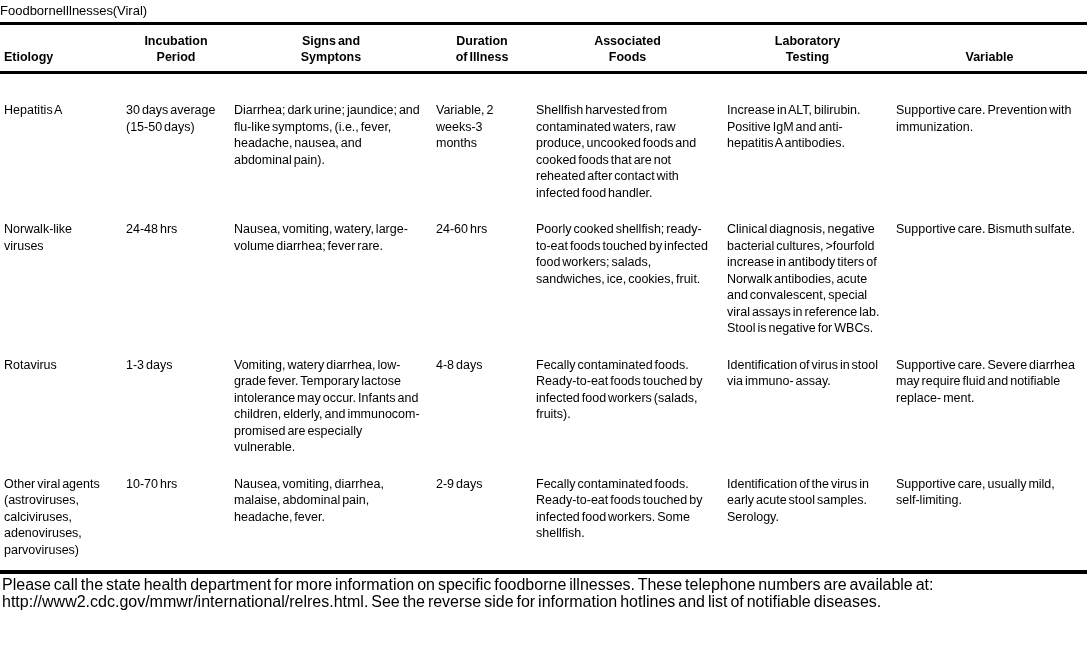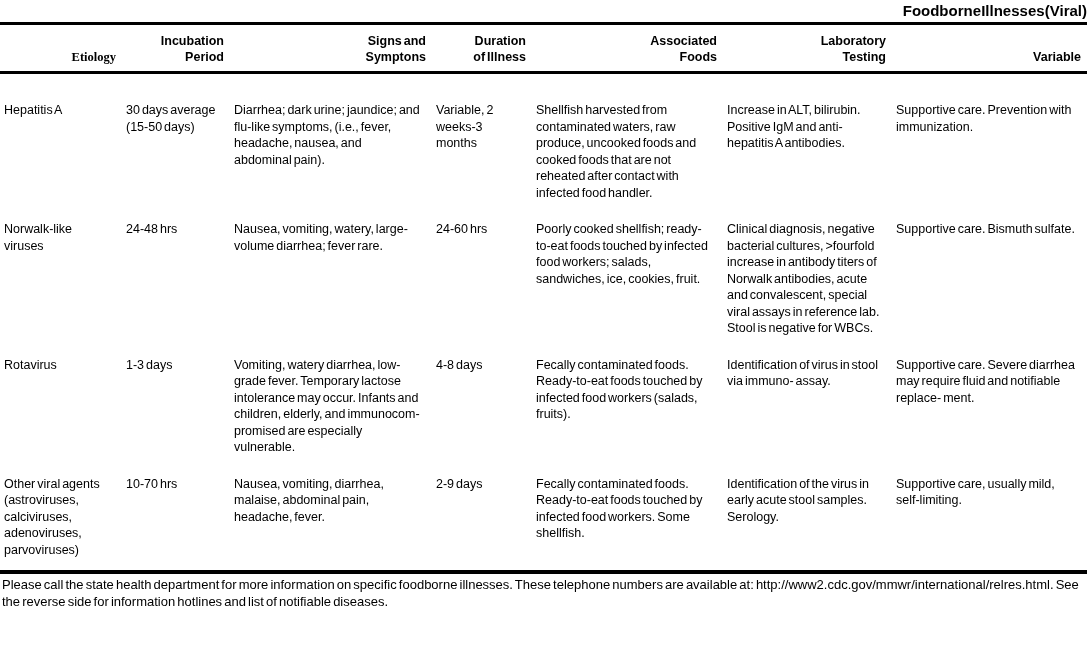--- a/index.html
+++ b/index.html
@@ -10,70 +10,70 @@
     font-family: "Liberation Sans", "DejaVu Sans", sans-serif;
   }
   .page {
     position: relative;
     width: 1087px;
     height: 659px;
     overflow: hidden;
     background: #ffffff;
   }
   .title {
-    text-align: right;
-    font-size: 15px;
-    font-weight: bold;
+    text-align: left;
+    font-size: 13px;
+    font-weight: normal;
     padding-top: 2px;
     letter-spacing: 0px;
     word-spacing: -4px;
     line-height: 18px;
   }
   .rule-top {
     border-top: 3px solid #000000;
     margin-top: 2px;
   }
   table.illness {
     width: 1087px;
     border-collapse: collapse;
     table-layout: fixed;
     font-size: 12.5px;
     line-height: 16.5px;
     word-spacing: -1.5px;
   }
   table.illness th {
     vertical-align: bottom;
-    text-align: right;
+    text-align: center;
     font-size: 12.5px;
     font-weight: bold;
     padding: 8px 6px 6px 6px;
     border-bottom: 3px solid #000000;
     line-height: 16px;
   }
-  table.illness th.left { text-align: right; padding-left: 4px; font-family: Liberation Serif, serif; }
+  table.illness th.left { text-align: left; padding-left: 4px; }
   table.illness td {
     vertical-align: top;
     padding: 14px 12px 6px 4px;
     text-align: left;
   }
   table.illness tbody tr:first-child td { padding-top: 28px; }
   .col-etiology   { width: 122px; }
   .col-incubation { width: 108px; }
   .col-signs      { width: 202px; }
   .col-duration   { width: 100px; }
   .col-foods      { width: 191px; }
   .col-lab        { width: 169px; }
   .col-treatment  { width: 195px; }
   td.c-incubation { padding-left: 7px; margin-top: 20px; }
   .rule-bottom {
     border-top: 4px solid #000000;
     margin-top: 6px;
   }
   .footer {
-    font-size: 13px;
+    font-size: 16px;
     line-height: 16.5px;
     word-spacing: -1.5px;
     padding: 3px 2px 0 2px;
   }
 </style>
 </head>
 <body>
 
 <div class="page">
 

